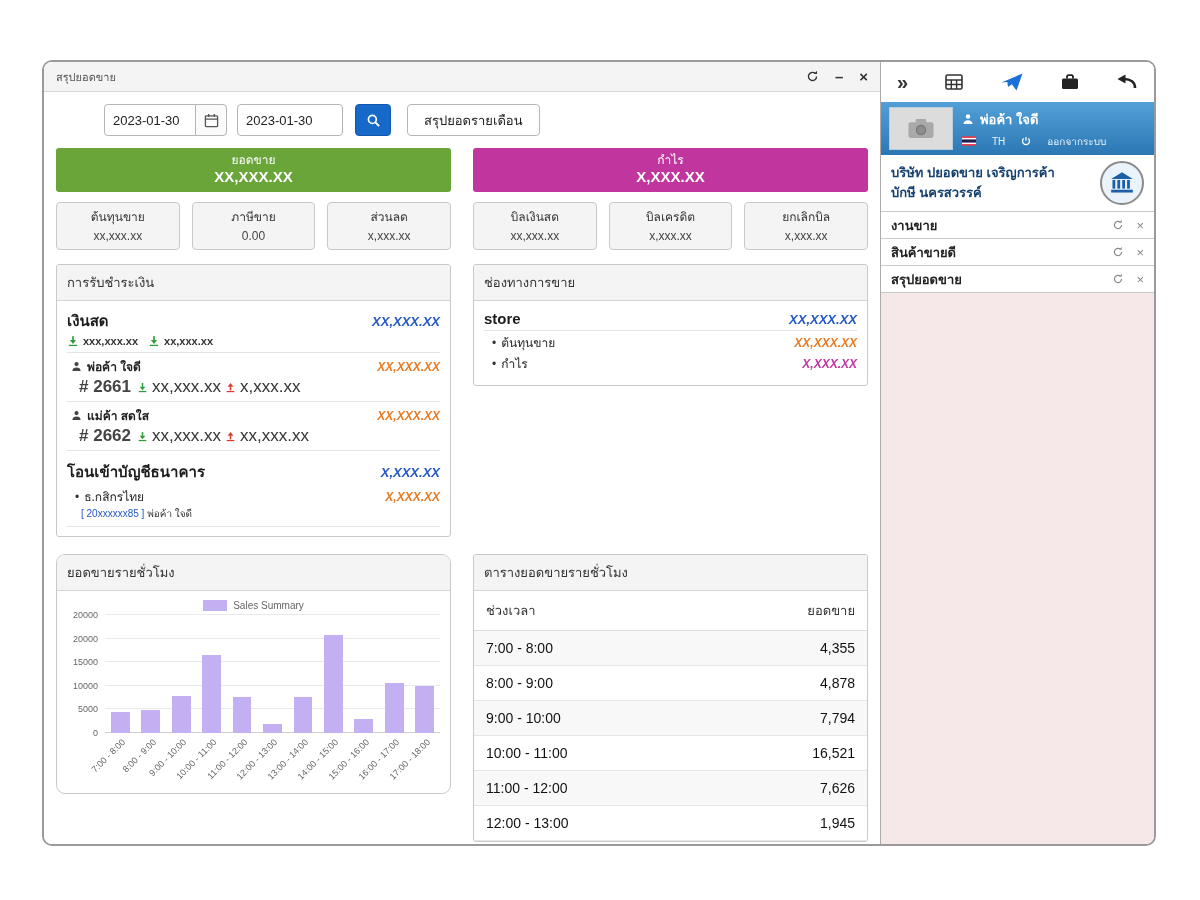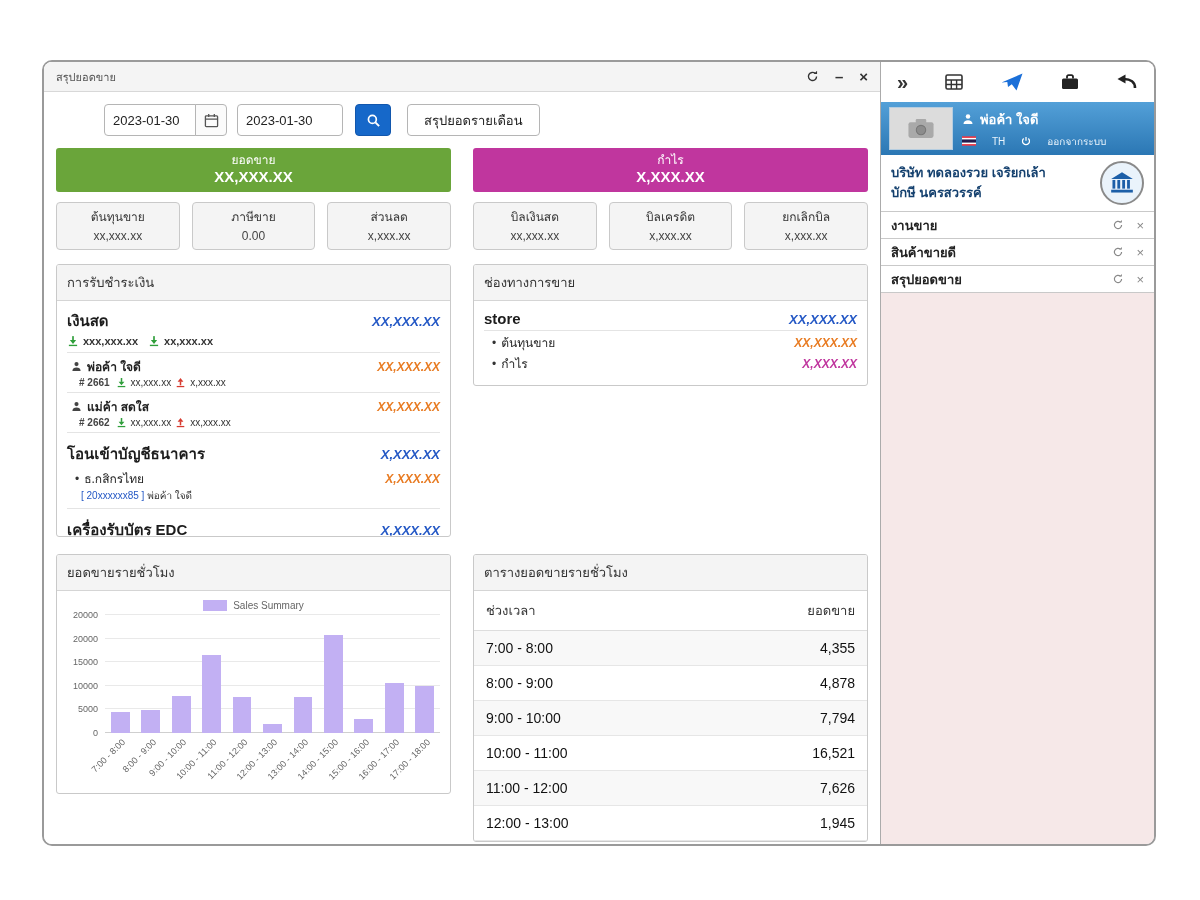--- a/index.html
+++ b/index.html
@@ -40,38 +40,38 @@
   .stat-value { font-size:12px; color:#444; margin-top:3px; }
 
   .columns { display:flex; gap:22px; margin-top:14px; align-items:flex-start; }
   .col { flex:1; display:flex; flex-direction:column; min-width:0; }
 
   .panel { border:1px solid #c9c9c9; border-radius:3px; background:#fff; overflow:hidden; }
   .panel-header { background:#f4f4f4; border-bottom:1px solid #d5d5d5; padding:7px 10px; font-size:13px; color:#333; }
   .panel-body { padding:4px 10px 6px; }
 
   .payments-panel { height:273px; }
-  .chart-panel { margin-top:17px; }
+  .chart-panel { margin-top:17px;border-radius:9px; }
   .channels-panel { height:122px; }
   .table-panel { margin-top:168px; }
 
   .pay-row { display:flex; align-items:baseline; justify-content:space-between; padding:4px 0 1px; }
   .pay-row.section { margin-top:5px;text-align:right; }
   .pay-label { font-size:15px; font-weight:bold; color:#1c1c1c; }
   .pay-val { font-size:13px; font-weight:bold; font-style:italic; }
   .pay-val.sm { font-size:12px; }
   .blue { color:#2458c5; } .orange { color:#e87b22; } .magenta { color:#c0369e; }
 
   .icon-line { display:flex; align-items:center; gap:4px; font-size:11px; font-weight:bold; color:#333; border-bottom:1px solid #e4e4e4; padding:1px 0 5px; }
   .icon-line .amt { margin-right:6px; }
   .mi { display:inline-flex; align-items:center; }
 
   .cashier-row { display:flex; align-items:center; justify-content:space-between; padding:4px 0 0 4px; }
   .cashier-left { display:flex; align-items:center; gap:5px; font-size:12px; font-weight:bold; color:#222; }
-  .cashier-sub { display:flex; align-items:center; gap:4px; font-size:10px; color:#333; padding:1px 0 4px 12px; border-bottom:1px solid #e4e4e4; }
+  .cashier-sub { display:flex; align-items:center; gap:4px; font-size:17px; color:#333; padding:1px 0 4px 12px; border-bottom:1px solid #e4e4e4; }
   .bill { font-weight:bold; color:#444; margin-right:2px; }
 
   .bullet-row { display:flex; align-items:baseline; justify-content:space-between; font-size:12px; color:#222; padding:2px 0 0 8px; }
   .b-left { display:flex; gap:5px; align-items:baseline; }
   .dot { font-size:12px; color:#333; }
   .account-line { font-size:10px; color:#333; padding:0 0 5px 14px; border-bottom:1px solid #e4e4e4; }
   .acct { color:#2458c5; }
 
   
   .store-row { display:flex; align-items:baseline; justify-content:space-between; padding:5px 0 3px; border-bottom:1px solid #e4e4e4; }
@@ -547,21 +547,21 @@
               <path d="M8 1.5v6" stroke="#fff" stroke-width="2"></path>
               <path d="M4.3 4a5.6 5.6 0 1 0 7.4 0" fill="none" stroke="#fff" stroke-width="2"></path>
             </svg>
           <span>ออกจากระบบ</span>
         </div>
       </div>
     </div>
 
     <div class="company-panel">
       <div class="company-text">
-        <div>บริษัท ทดลองรวย เจริยกเล้า</div>
+        <div>บริษัท ปยอดขาย เจริญการค้า</div>
         <div>บักษี นครสวรรค์</div>
       </div>
       <div class="bank-badge">
         <svg width="26" height="26" viewBox="0 0 24 24" fill="#1c5fa8">
             <polygon points="12,2 22,8.2 2,8.2"></polygon>
             <rect x="3.2" y="9.2" width="2.6" height="8"></rect>
             <rect x="7.7" y="9.2" width="2.6" height="8"></rect>
             <rect x="12.2" y="9.2" width="2.6" height="8"></rect>
             <rect x="16.7" y="9.2" width="2.6" height="8"></rect>
             <rect x="2" y="18.2" width="20" height="2.6"></rect>

